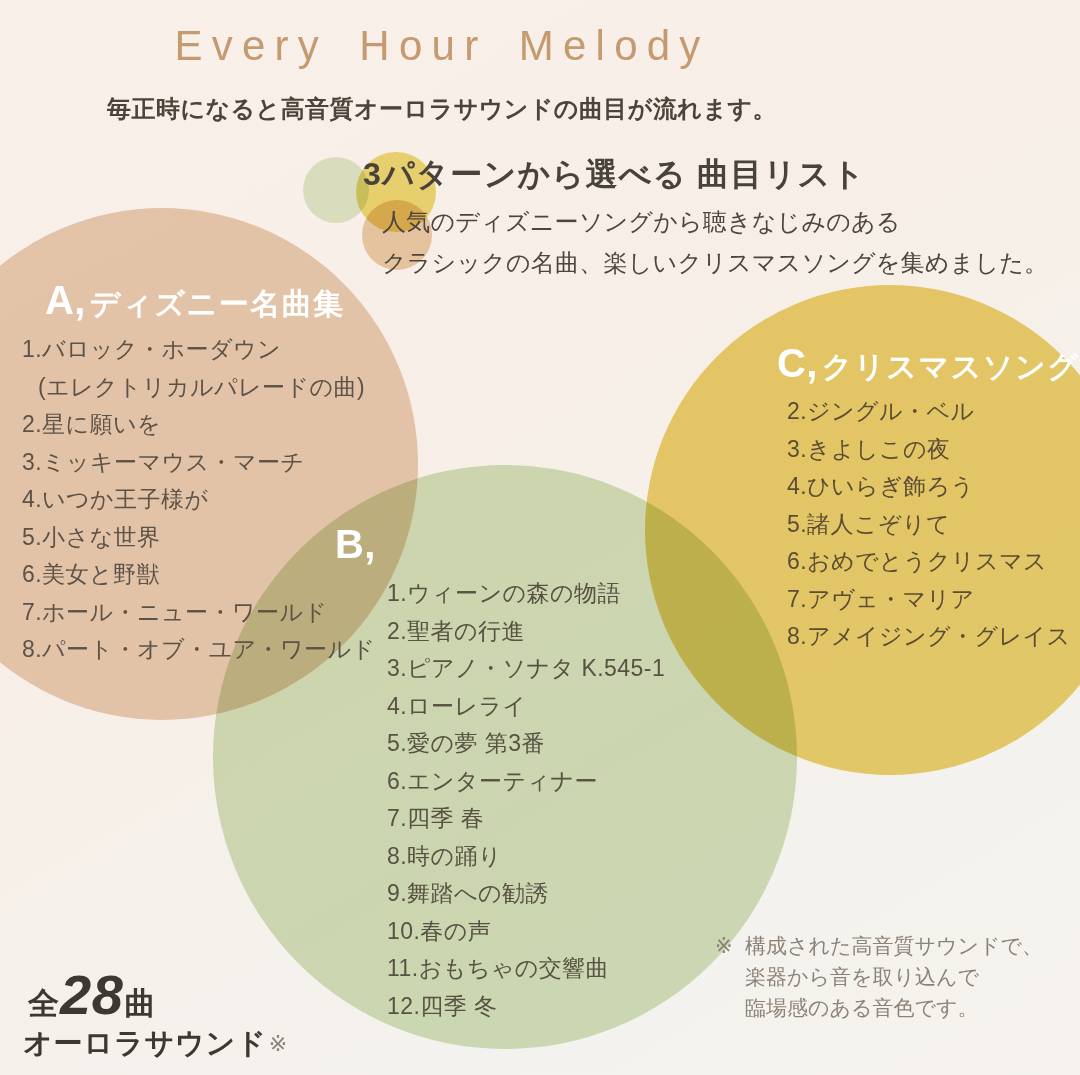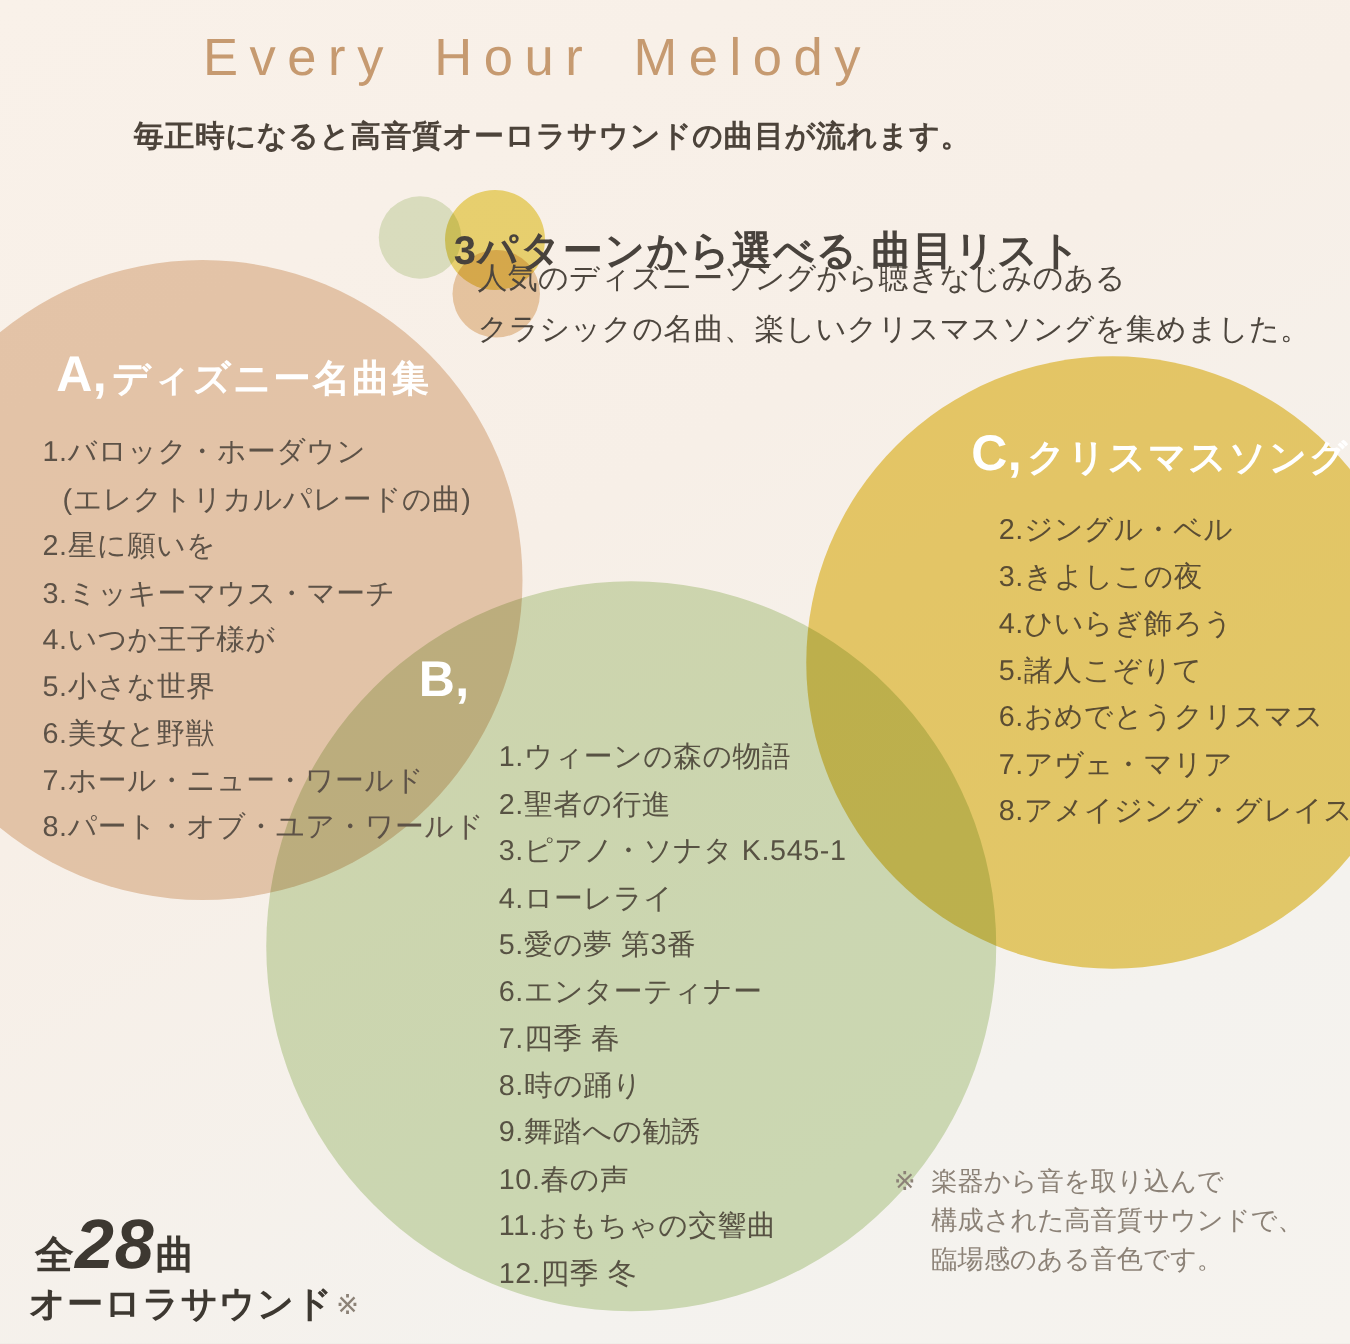--- a/index.html
+++ b/index.html
@@ -20,31 +20,31 @@
   .circle-b{left:213px;top:465px;width:584px;height:584px;background:#d4e3bf;}
   .circle-c{left:645px;top:285px;width:490px;height:490px;background:#ecd26f;}
   .deco{position:absolute;border-radius:50%;mix-blend-mode:multiply;}
   .deco-green{left:303px;top:157px;width:66px;height:66px;background:#e0ead0;}
   .deco-yellow{left:356px;top:152px;width:80px;height:80px;background:#eedc79;}
   .deco-tan{left:362px;top:200px;width:70px;height:70px;background:#eccfae;}
   
   .title{
     position:absolute;left:0;top:22px;width:860px;
     text-align:center;font-size:42px;font-weight:500;
-    color:#c69a70;letter-spacing:.22em;word-spacing:.25em;white-space:nowrap;
+    color:#c69a70;letter-spacing:.22em;word-spacing:.25em;white-space:nowrap;padding-left:12px;
   }
   .subtitle{
     position:absolute;left:0;top:93px;width:884px;
     text-align:center;font-size:24px;font-weight:600;
     color:#4c433a;letter-spacing:.02em;white-space:nowrap;
   }
   .intro-heading{
     position:absolute;left:363px;top:153px;
     font-size:32px;font-weight:700;color:#48423c;
-    letter-spacing:.04em;white-space:nowrap;margin-top:26px;
+    letter-spacing:.04em;white-space:nowrap;
   }
   .intro-line1{
     position:absolute;left:382px;top:206px;
     font-size:24px;font-weight:500;color:#4d463e;
     letter-spacing:.01em;white-space:nowrap;
   }
   .intro-line2{
     position:absolute;left:382px;top:247px;
     font-size:24px;font-weight:500;color:#4d463e;
     letter-spacing:.01em;white-space:nowrap;
@@ -52,21 +52,21 @@
   
   .group-header{
     position:absolute;display:flex;align-items:baseline;gap:4px;
     color:#ffffff;white-space:nowrap;
   }
   .group-header .letter{font-size:40px;font-weight:700;letter-spacing:.01em;}
   .group-header .gname{font-size:30px;font-weight:700;letter-spacing:.05em;}
   .header-a{left:45px;top:278px;}
   .header-b{left:335px;top:522px;}
   .header-c{left:777px;top:341px;}
-  .songs{position:absolute;margin:12px;padding:0;list-style:none;}
+  .songs{position:absolute;margin:0;padding:0;list-style:none;}
   .songs li{
     font-size:23px;line-height:37.5px;letter-spacing:.02em;
     white-space:nowrap;
   }
   .songs-a{left:22px;top:331px;color:#5d5247;}
   .songs-a li.indent{padding-left:16px;}
   .songs-b{left:387px;top:575px;color:#575243;}
   .songs-c{left:787px;top:393px;color:#5b4d33;}
   
   .total{
@@ -159,18 +159,18 @@
     <span class="t-small">全</span>
     <span class="t-big">28</span>
     <span class="t-small">曲</span>
   </div>
   <div class="sound-line">
     <span>オーロラサウンド</span><span class="marker">※</span>
   </div>
 
   <div class="note">
     <span class="note-marker">※</span>
+    <div class="note-line">構成された高音質サウンドで、</div>
     <div class="note-line">楽器から音を取り込んで</div>
-    <div class="note-line">構成された高音質サウンドで、</div>
     <div class="note-line">臨場感のある音色です。</div>
   </div>
 
 </div>
 
 </body></html>

